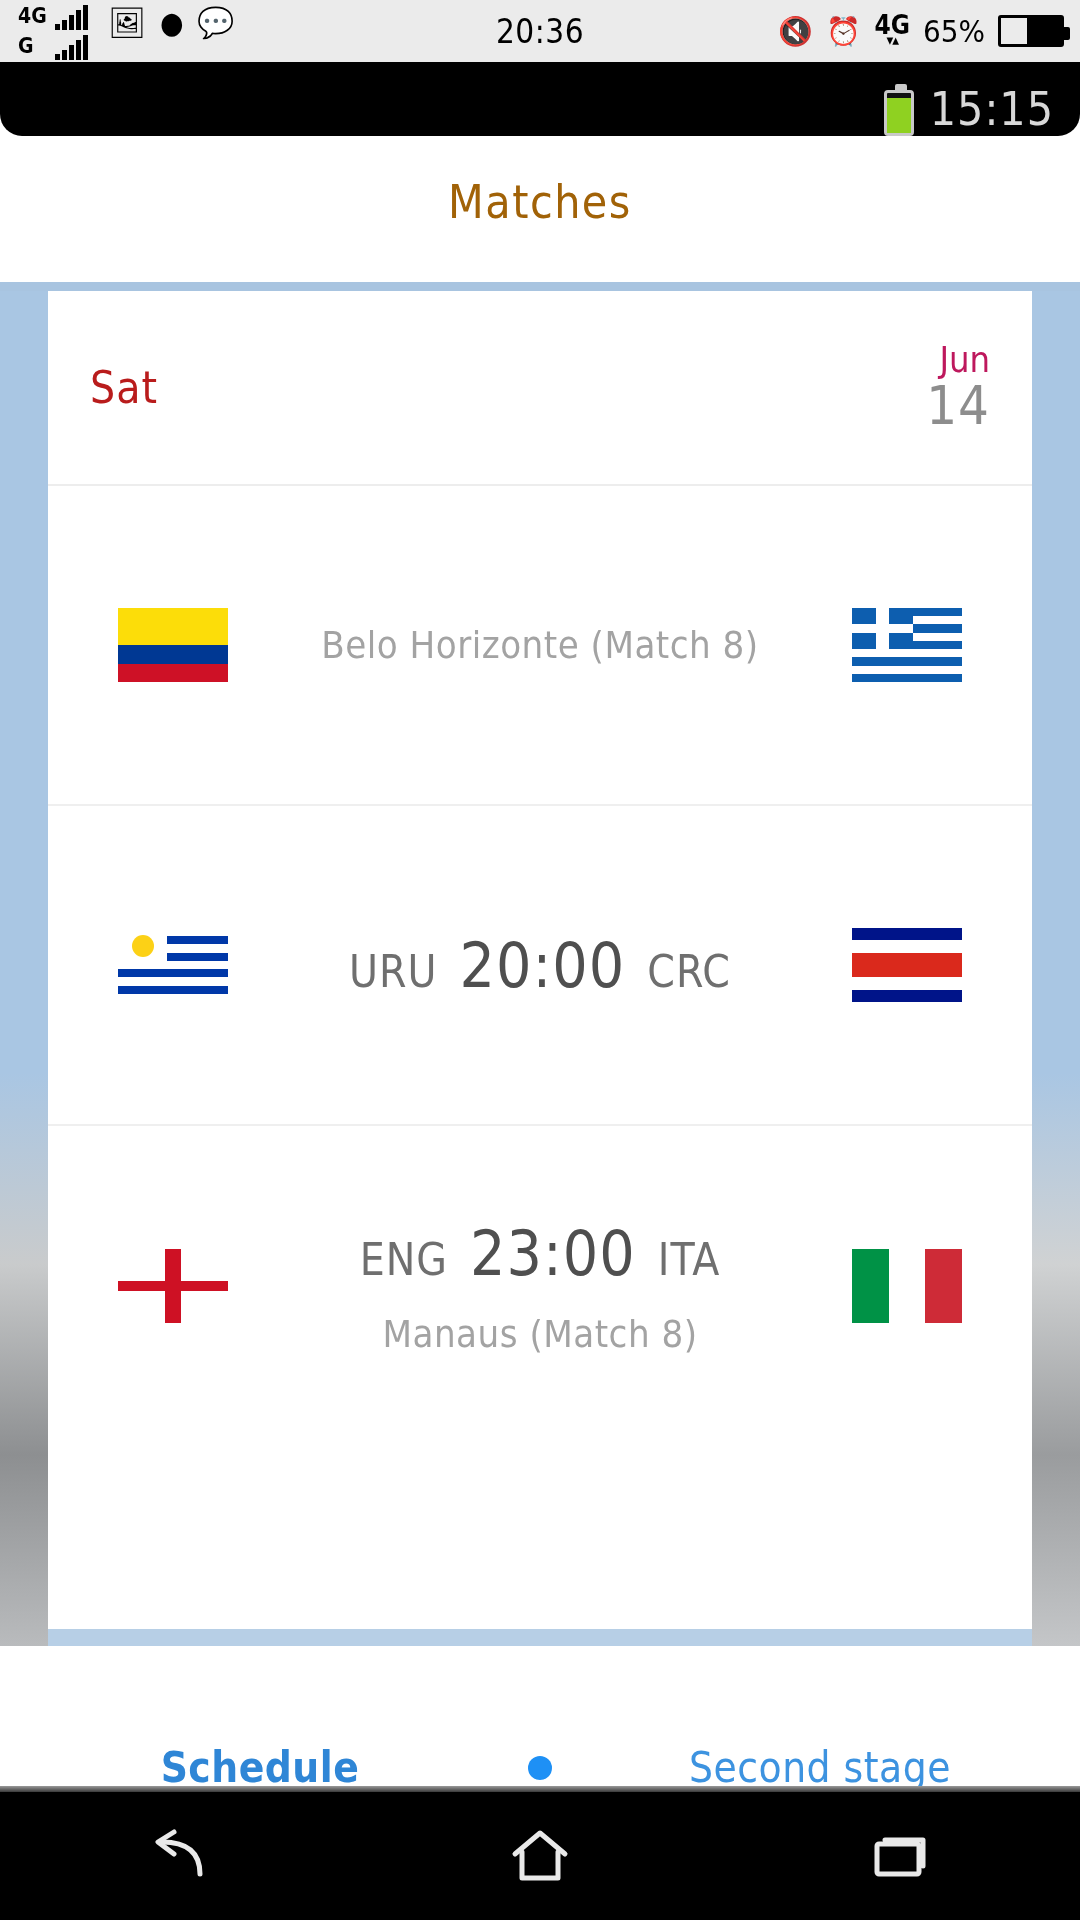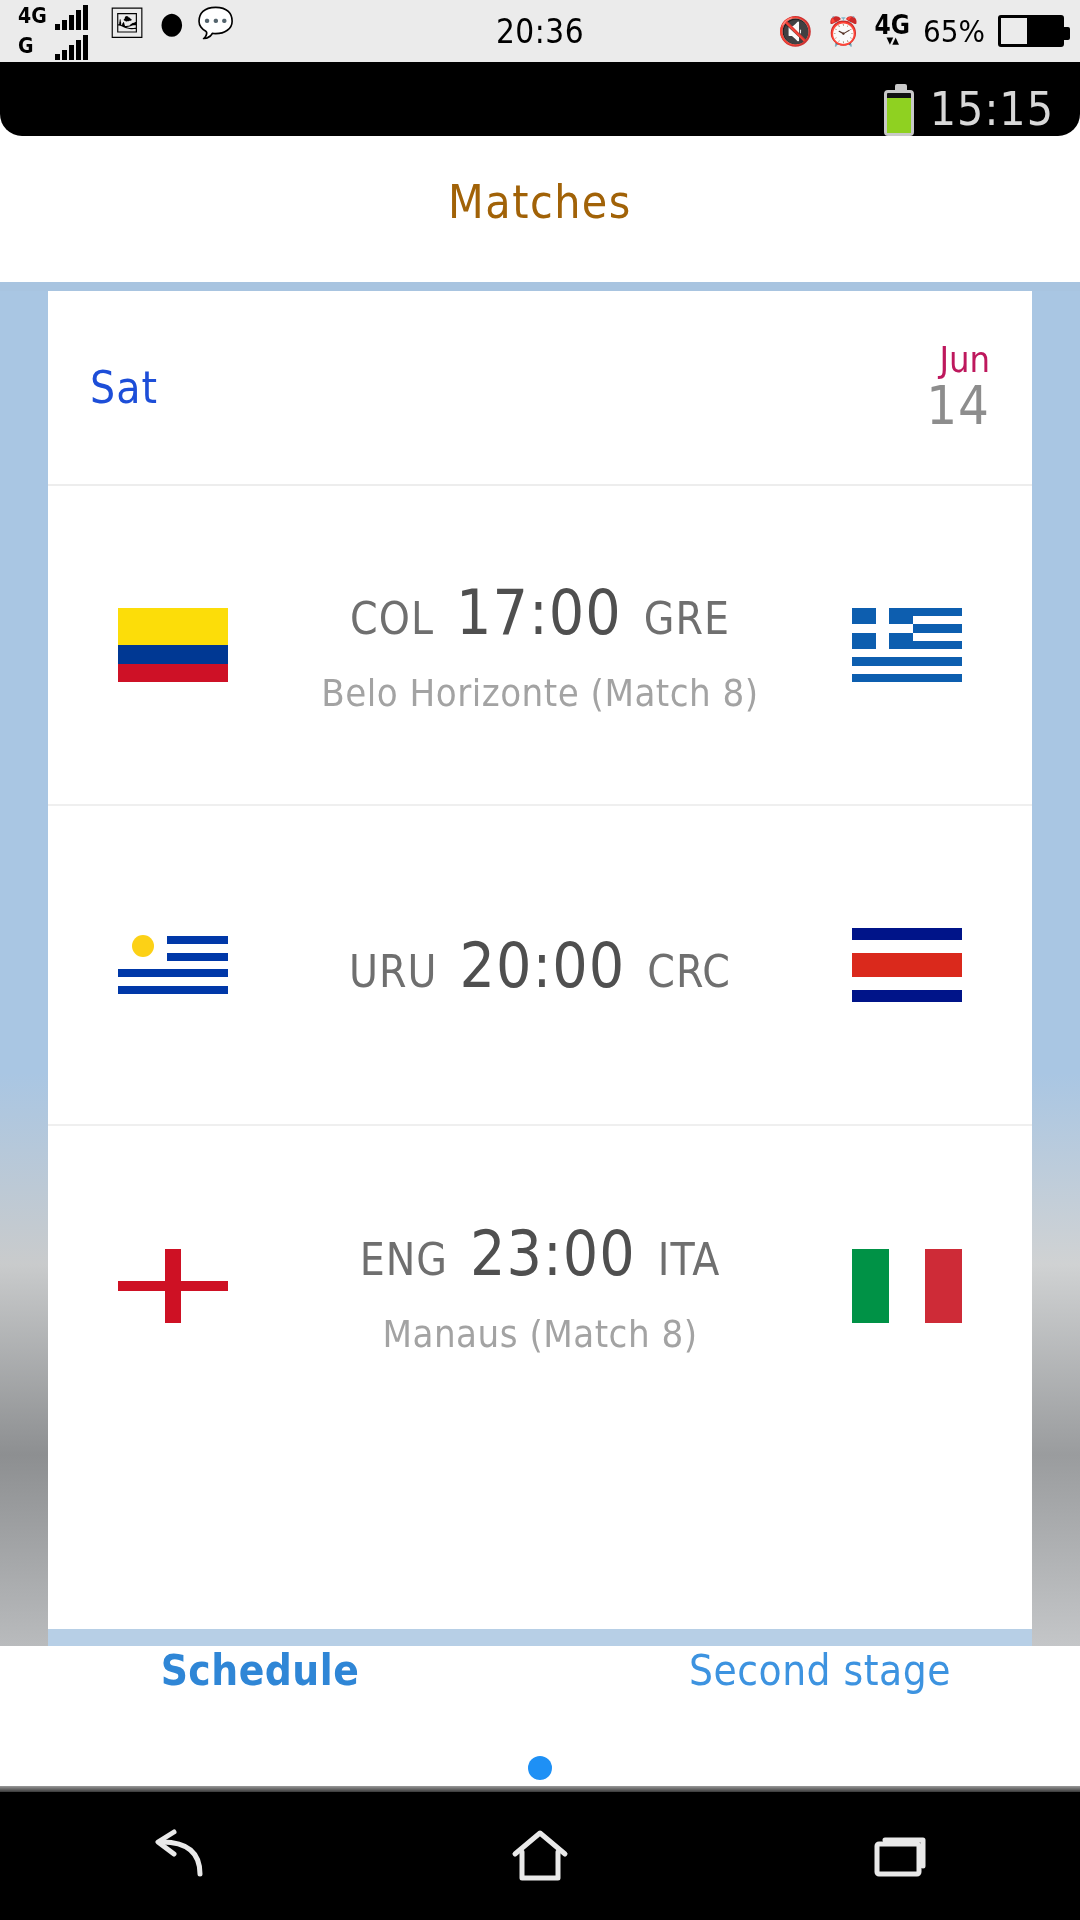--- a/index.html
+++ b/index.html
@@ -86,21 +86,21 @@
   .card {
     position:absolute; left:48px; top:9px; width:984px; height:1338px;
     background:#fff;
   }
 
   
   .date-row {
     position:relative; height:195px; border-bottom:2px solid #ededed;
     display:flex; align-items:center; padding:0 42px;
   }
-  .date-day { font-size:44px; color:#1d4ed8; letter-spacing:1px; }
+  .date-day { font-size:44px; color:#b91c1c; letter-spacing:1px; }
   .date-right {
     margin-left:auto; text-align:right; line-height:1.02;
   }
   .date-mon { font-size:36px; color:#be185d; display:block; }
   .date-num { font-size:54px; color:#8d8d8d; display:block; letter-spacing:1px; }
 
   
   .match {
     position:relative; height:320px; border-bottom:2px solid #efefef;
     display:flex; align-items:center;
@@ -141,21 +141,21 @@
   .f-eng i.v{position:absolute;left:43%;top:0;width:14%;height:100%;background:#CE1124;}
   .f-eng i.h{position:absolute;left:0;top:43%;width:100%;height:14%;background:#CE1124;}
   
   .f-ita i.g{position:absolute;left:0;top:0;width:33.3%;height:100%;background:#009246;}
   .f-ita i.w{position:absolute;left:33.3%;top:0;width:33.4%;height:100%;background:#fff;}
   .f-ita i.r{position:absolute;left:66.7%;top:0;width:33.3%;height:100%;background:#CE2B37;}
 
   
   .tabs {
     position:absolute; left:0; top:1646px; width:1080px; height:146px;
-    background:#fff; display:flex; align-items:flex-start;gap:40px;
+    background:#fff; display:flex; align-items:flex-end;gap:40px;
   }
   .tab { flex:1; text-align:center; font-size:42px; letter-spacing:0.5px; }
   .tab.active { color:#2f86d6; font-weight:700; }
   .tab.dim { color:#a8cdee; }
   .tab.norm { color:#3d93e0; }
   .dot {
     position:absolute; left:50%; transform:translateX(-50%);
     bottom:12px; width:24px; height:24px; border-radius:50%; background:#1e90f5;
   }
 
@@ -249,25 +249,20 @@
 
       <div class="match">
         <div class="flagbox">
           <span class="flag f-col">
               <i class="a"></i>
               <i class="b"></i>
               <i class="c"></i>
             </span>
         </div>
         <div class="center-col">
-          <div class="scoreline">
-            <span class="team">COL</span>
-            <span class="ktime">17:00</span>
-            <span class="team">GRE</span>
-          </div>
           <div class="venue">Belo Horizonte (Match  8)</div>
         </div>
         <div class="flagbox right">
           <span class="flag f-gre">
             <i class="s" style="top:0"></i>
               <i class="w" style="top:11.11%"></i>
             <i class="s" style="top:22.22%"></i>
               <i class="w" style="top:33.33%"></i>
             <i class="s" style="top:44.44%"></i>
               <i class="w" style="top:55.55%"></i>

